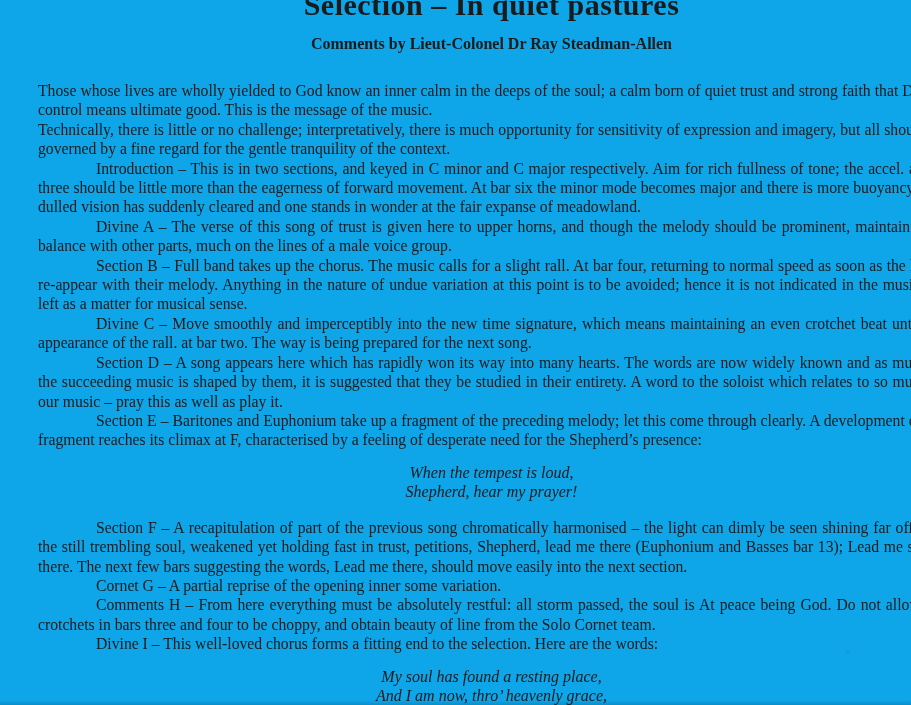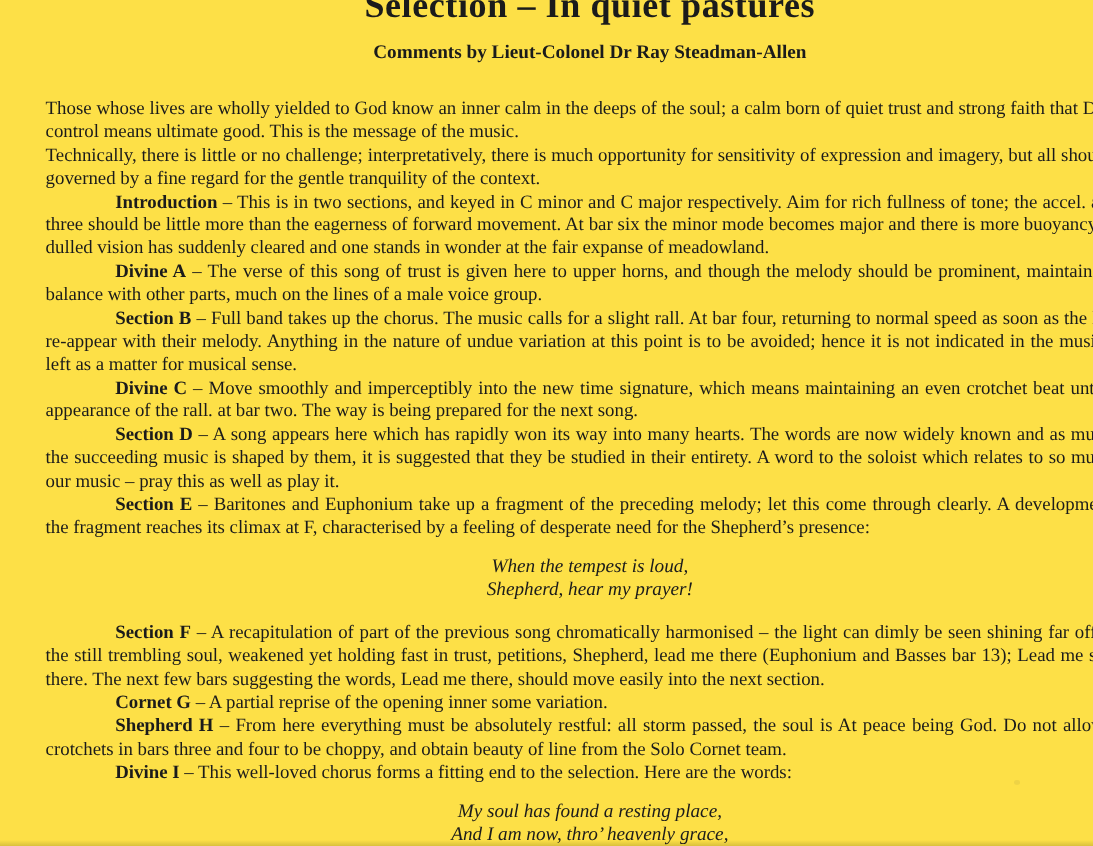--- a/index.html
+++ b/index.html
@@ -5,21 +5,21 @@
   html, body { margin: 0; padding: 0; }
   body {
     width: 911px; height: 705px;
     overflow: hidden;
     background: #ffffff;
   }
   .viewport {
     position: relative;
     width: 911px; height: 705px;
     overflow: hidden;
-    background: #fde047;
+    background: #0ea5e9;
     font-family: "Liberation Serif", "DejaVu Serif", serif;
     color: #1b1b1b;
   }
   
   .page {
     width: 907px;
     padding-left: 38px;
   }
   .title {
     margin: -10px 0 0 0;
@@ -38,21 +38,21 @@
     text-align: center;
   }
   .doc-body {
     margin-top: 27px;
     font-size: 15.7px;
     line-height: 19.4px;
     text-align: justify;
   }
   .para { margin: 0; }
   .para.indent { text-indent: 58px; }
-  .seg-bold { font-weight: bold; }
+  .seg-bold { font-weight: normal; }
   .seg-italic { }
   .verse {
     margin: 13px 0 17px 0;
     text-align: center;
     font-style: italic;
     font-size: 16px;
     line-height: 19px;
     text-indent: 0;
   }
   
@@ -85,21 +85,21 @@
         <p class="para indent"><span class="seg-bold">Section B</span><span class="seg-normal"> – Full band takes up the chorus. The music calls for a slight rall. At bar four, returning to normal speed as soon as the horns re-appear with their melody. Anything in the nature of undue variation at this point is to be avoided; hence it is not indicated in the music but left as a matter for musical sense.</span></p>
         <p class="para indent"><span class="seg-bold">Divine C</span><span class="seg-normal"> – Move smoothly and imperceptibly into the new time signature, which means maintaining an even crotchet beat until the appearance of the rall. at bar two. The way is being prepared for the next song.</span></p>
         <p class="para indent"><span class="seg-bold">Section D</span><span class="seg-normal"> – A song appears here which has rapidly won its way into many hearts. The words are now widely known and as much of the succeeding music is shaped by them, it is suggested that they be studied in their entirety.  A word to the soloist which relates to so much of our music – pray this as well as play it.</span></p>
         <p class="para indent"><span class="seg-bold">Section E</span><span class="seg-normal"> – Baritones and Euphonium take up a fragment of the preceding melody; let this come through clearly. A development of the fragment reaches its climax at F, characterised by a feeling of desperate need for the Shepherd’s presence:</span></p>
         <div class="verse">
           <div class="verse-line">When the tempest is loud,</div>
           <div class="verse-line">Shepherd, hear my prayer!</div>
         </div>
         <p class="para indent"><span class="seg-bold">Section F</span><span class="seg-normal"> – A recapitulation of part of the previous song chromatically harmonised – the light can dimly be seen shining far off, and the still trembling soul, weakened yet holding fast in trust, petitions, </span><span class="seg-italic">Shepherd, lead me there</span><span class="seg-normal"> (Euphonium and Basses bar 13); </span><span class="seg-italic">Lead me safely there</span><span class="seg-normal">. The next few bars suggesting the words, </span><span class="seg-italic">Lead me there</span><span class="seg-normal">, should move easily into the next section.</span></p>
         <p class="para indent"><span class="seg-bold">Cornet G</span><span class="seg-normal"> – A partial reprise of the opening inner some variation.</span></p>
-        <p class="para indent"><span class="seg-bold">Shepherd H</span><span class="seg-normal"> – From here everything must be absolutely restful: all storm passed, the soul is </span><span class="seg-italic">At peace being God</span><span class="seg-normal">. Do not allow the crotchets in bars three and four to be choppy, and obtain beauty of line from the Solo Cornet team.</span></p>
+        <p class="para indent"><span class="seg-bold">Comments H</span><span class="seg-normal"> – From here everything must be absolutely restful: all storm passed, the soul is </span><span class="seg-italic">At peace being God</span><span class="seg-normal">. Do not allow the crotchets in bars three and four to be choppy, and obtain beauty of line from the Solo Cornet team.</span></p>
         <p class="para indent"><span class="seg-bold">Divine I</span><span class="seg-normal"> – This well-loved chorus forms a fitting end to the selection. Here are the words:</span></p>
         <div class="verse">
           <div class="verse-line">My soul has found a resting place,</div>
           <div class="verse-line">And I am now, thro’ heavenly grace,</div>
           <div class="verse-line">At peace with God, at peace with God!</div>
         </div>
       </div>
   </div>
   <div class="speck speck-1"></div>
   <div class="speck speck-2"></div>

